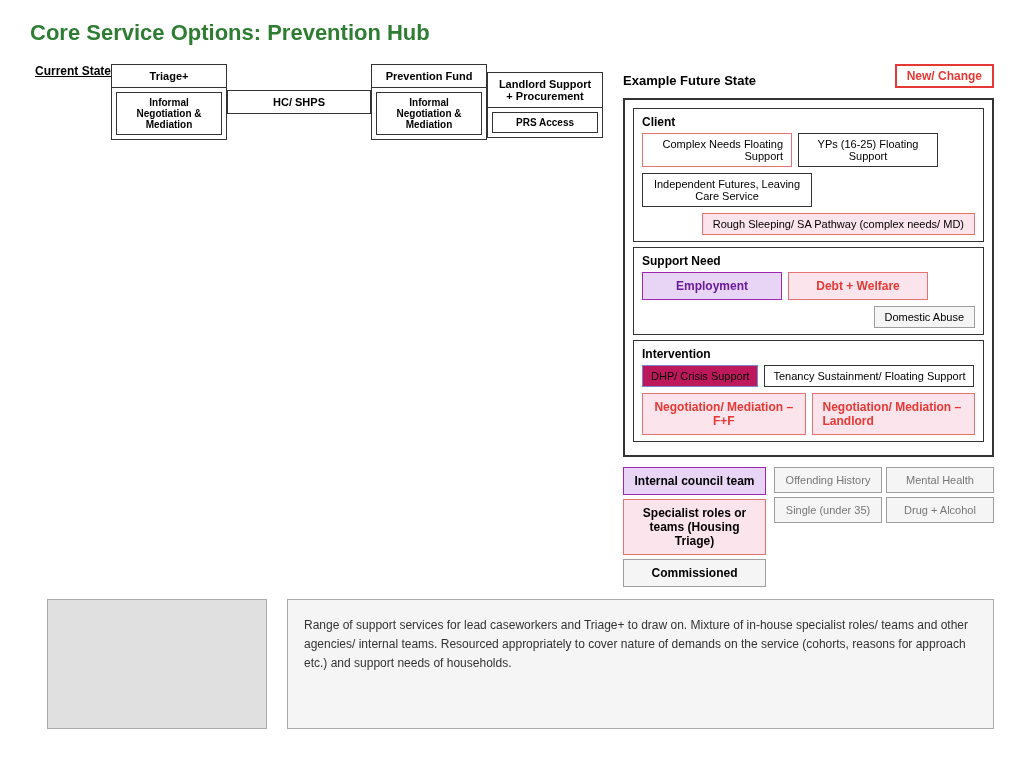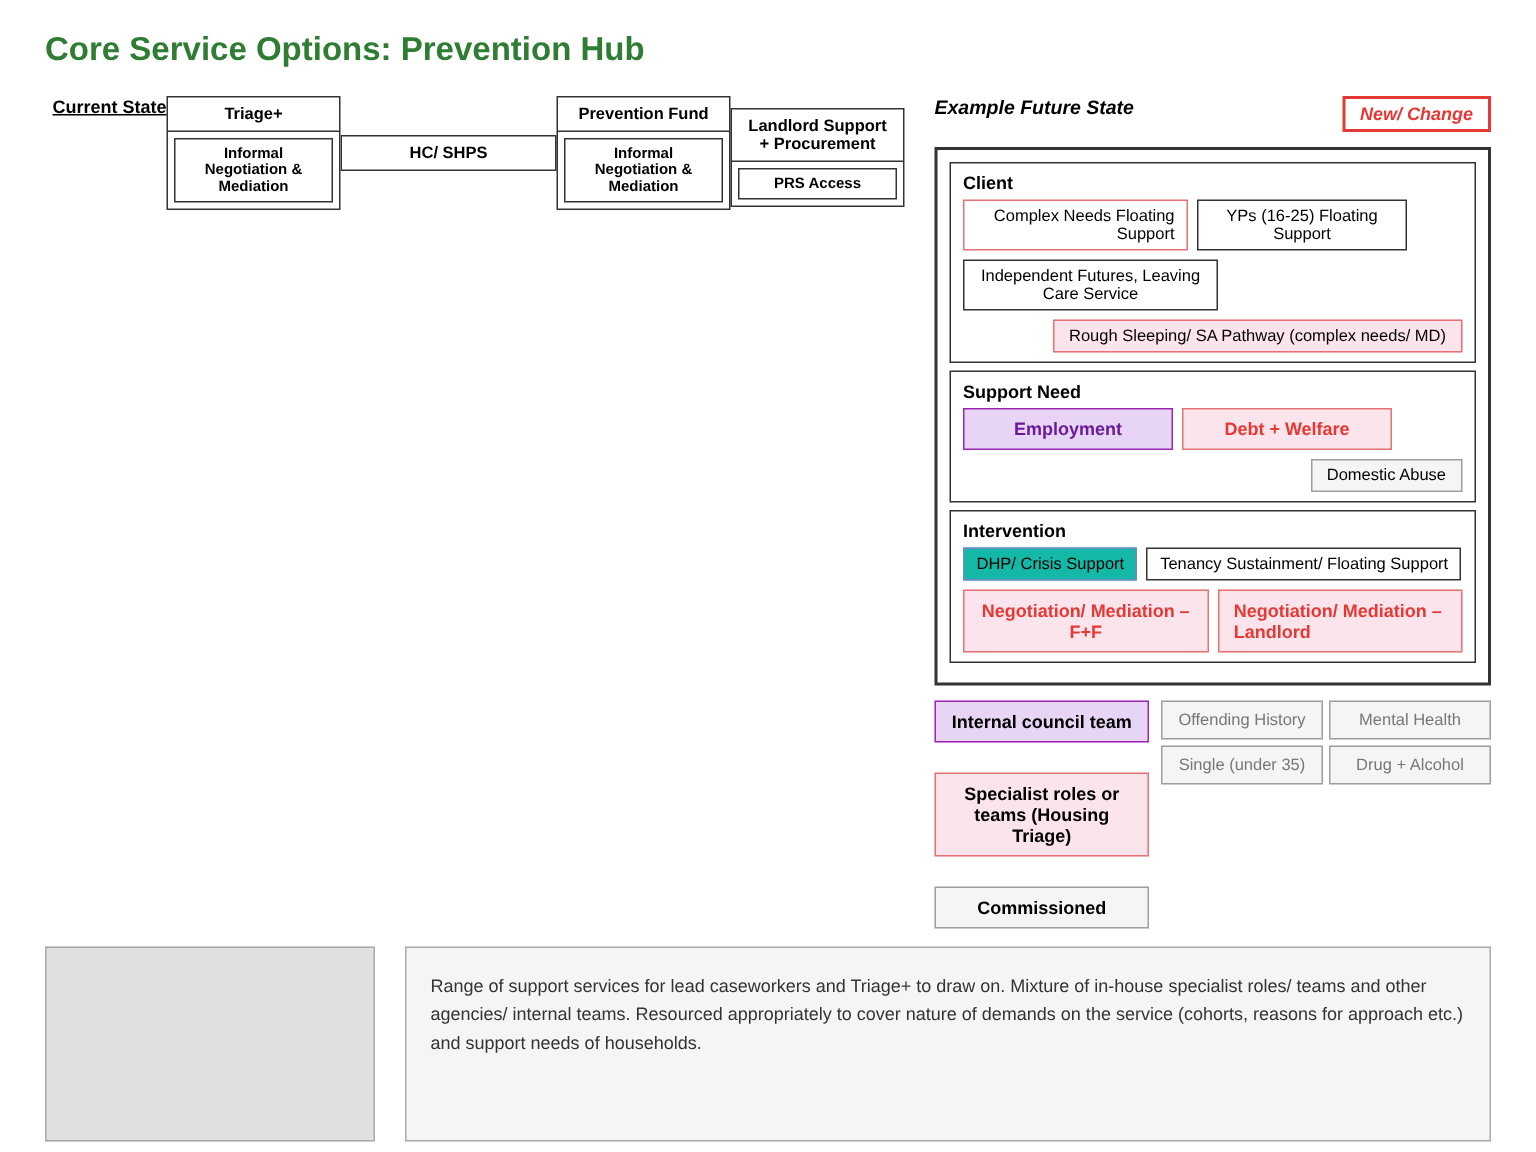--- a/index.html
+++ b/index.html
@@ -75,23 +75,22 @@
     
     .right-column {
       flex: 1;
       display: flex;
       flex-direction: column;
       gap: 6px;
     }
     .future-state-header {
       display: flex;
       justify-content: space-between;
-      align-items: flex-start;
+      align-items: flex-end;
       margin-bottom: 4px;
-      font-style: italic;
     }
     .future-state-label {
       font-size: 13px;
       font-weight: bold;
     }
     .new-change-badge {
       border: 2px solid #e53935;
       color: #e53935;
       font-weight: bold;
       font-size: 12px;
@@ -126,21 +125,21 @@
     }
     
     .box-pink-border {
       border: 1.5px solid #e57373;
       padding: 4px 8px;
       font-size: 11px;
       text-align: right;
     }
     .box-blue-fill {
       border: 1.5px solid #7986cb;
-      background: #14b8a6;
+      background: #be185d;
       padding: 4px 8px;
       font-size: 11px;
       text-align: center;
     }
     .box-plain {
       border: 1.5px solid #333;
       padding: 4px 8px;
       font-size: 11px;
       text-align: center;
     }
@@ -155,21 +154,21 @@
     
     .bottom-section {
       display: flex;
       gap: 8px;
       margin-top: 4px;
     }
     .bottom-left {
       flex: 1;
       display: flex;
       flex-direction: column;
-      gap: 20px;
+      gap: 4px;
     }
     .bottom-right {
       display: flex;
       flex-direction: column;
       gap: 4px;
       min-width: 220px;
     }
     .b-box-purple {
       border: 1.5px solid #9c27b0;
       background: #e8d5f5;
@@ -205,20 +204,21 @@
       text-align: center;
       font-size: 11px;
       color: #777;
       flex: 1;
     }
     
     .very-bottom {
       display: flex;
       gap: 20px;
       margin-top: 12px;
+      margin-left: 17px;
     }
     .gray-box-placeholder {
       width: 220px;
       min-height: 130px;
       border: 1.5px solid #aaa;
       background: #e0e0e0;
     }
     .description-box {
       flex: 1;
       border: 1.5px solid #aaa;

